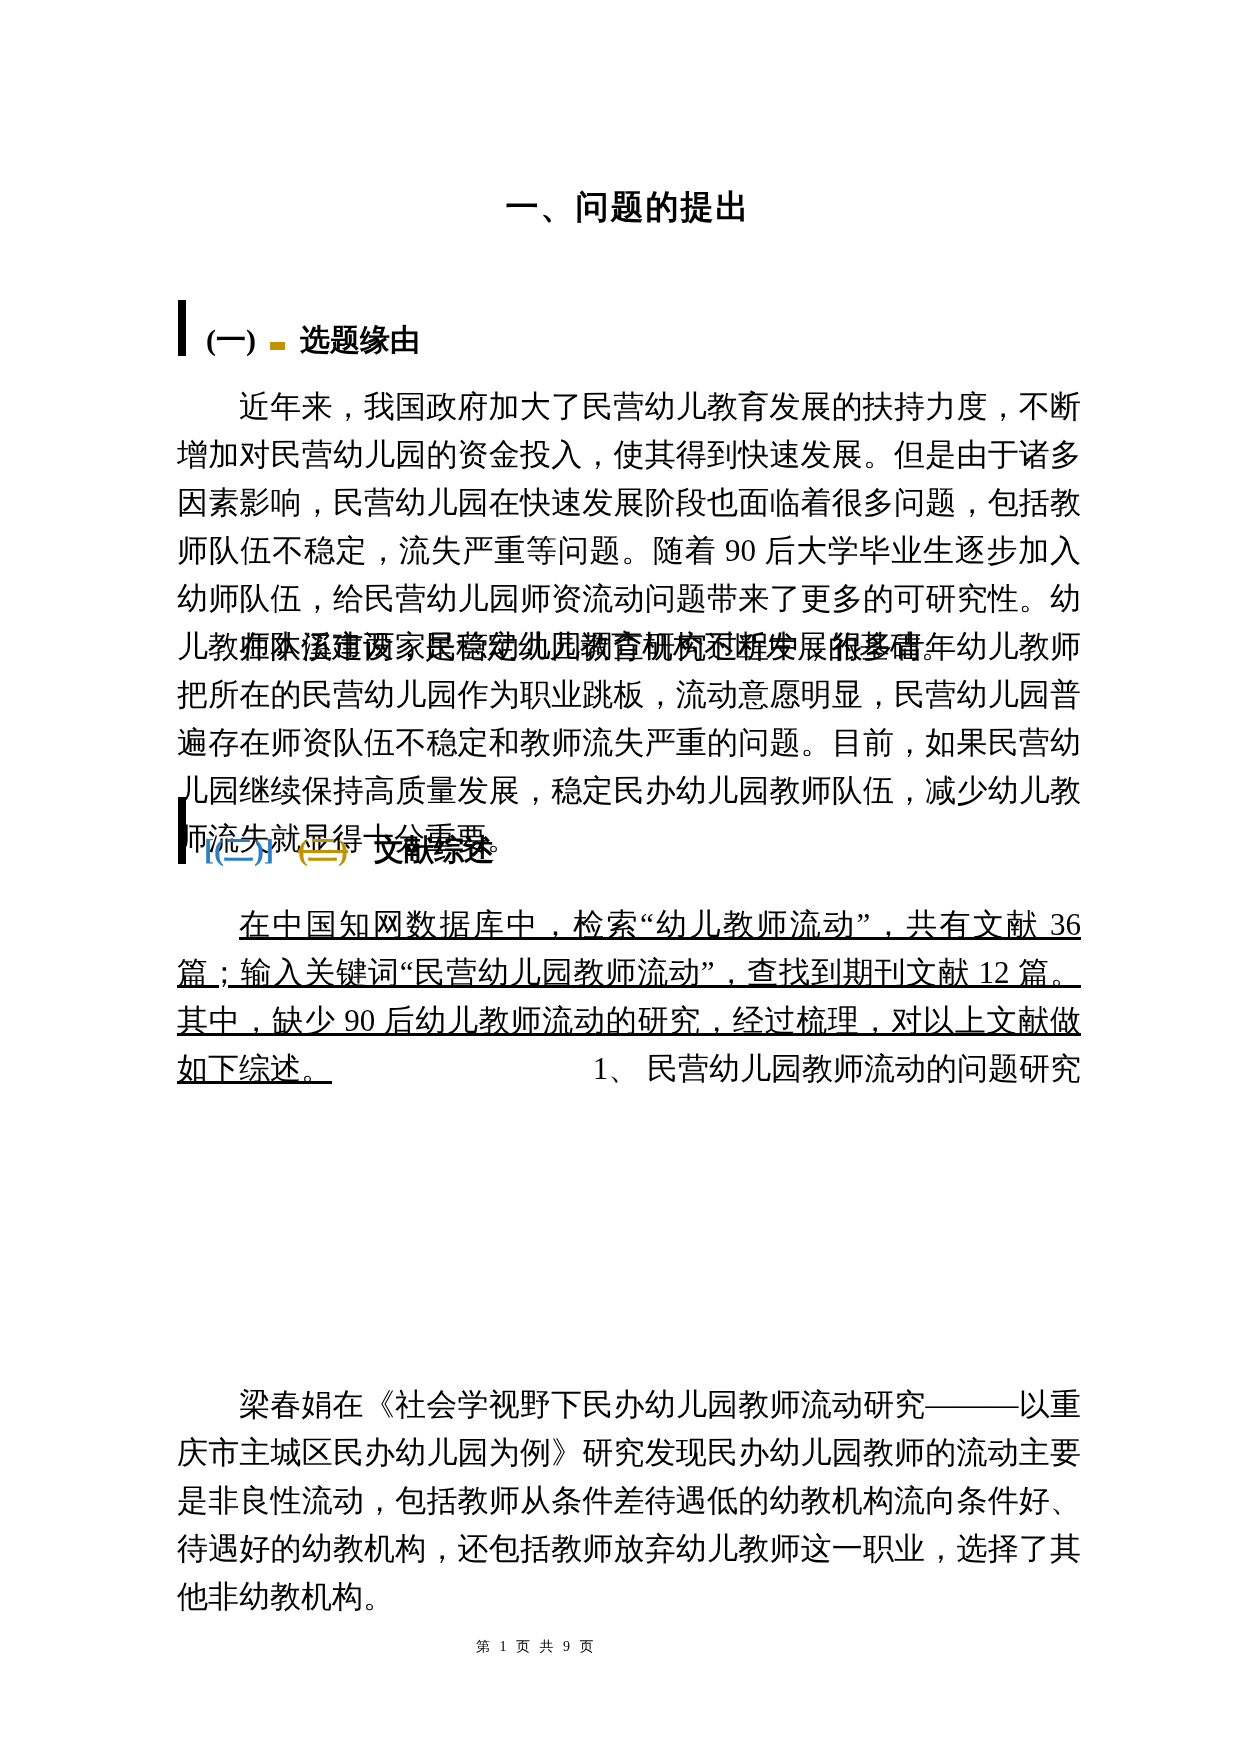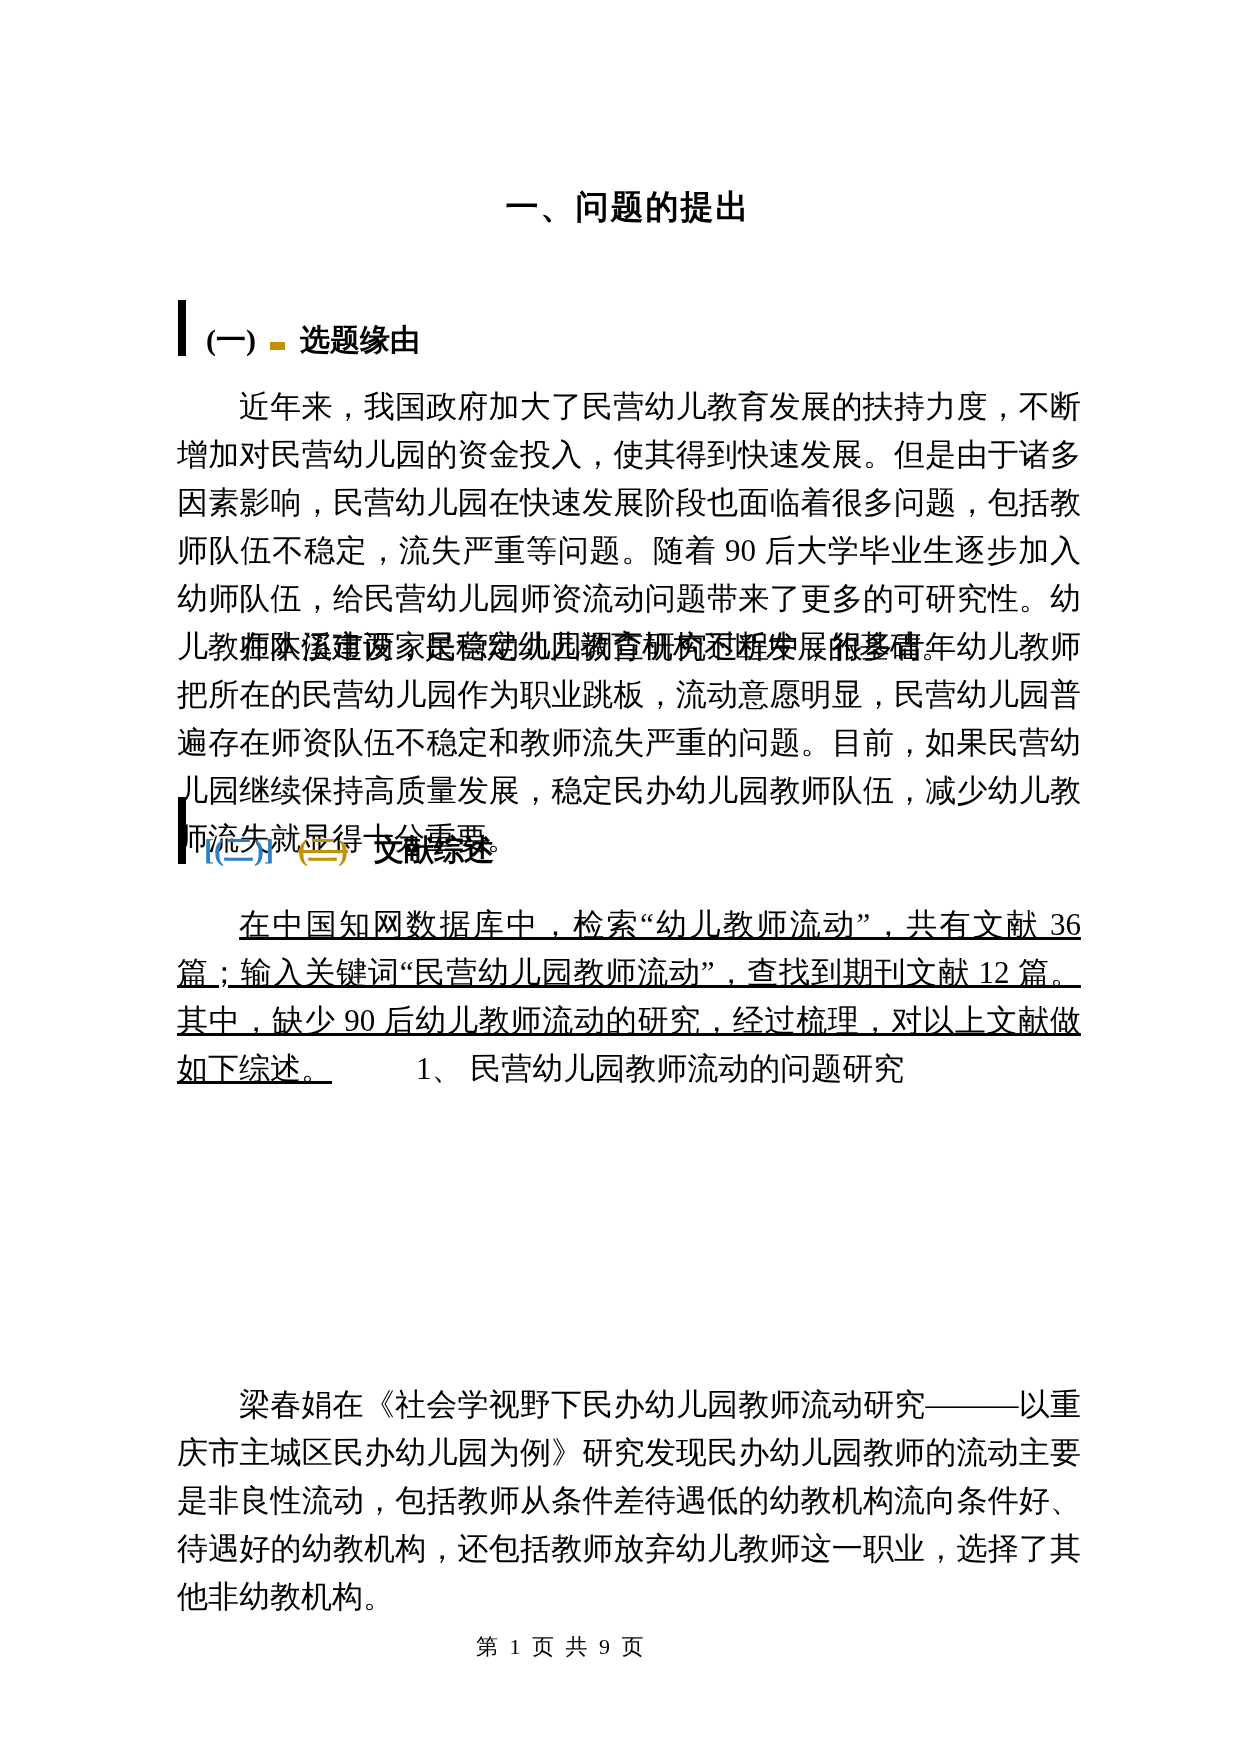--- a/index.html
+++ b/index.html
@@ -74,28 +74,28 @@
     width: 912px;
     font-size: 31px;
     line-height: 48px;
     text-align: justify;
     text-indent: 2em;
     word-break: break-all;
   }
   .par-1 { top: 371px; }
   .par-2 { top: 611px; }
   .par-3 { top: 889px; text-decoration: underline; }
-  .list-item-1 { top: 1033px; text-align: center; }
+  .list-item-1 { top: 1033px; text-align: right; }
   .par-4 { top: 1081px; }
   .par-5 { top: 1369px; }
   .page-footer {
     position: absolute;
     left: 464px;
     top: 1622px;
-    font-size: 22px;
+    font-size: 14px;
     line-height: 26px;
     letter-spacing: 1px;
     word-spacing: 4px;
     white-space: nowrap;
   }
 </style>
 </head>
 <body>
 
 <div class="page">

